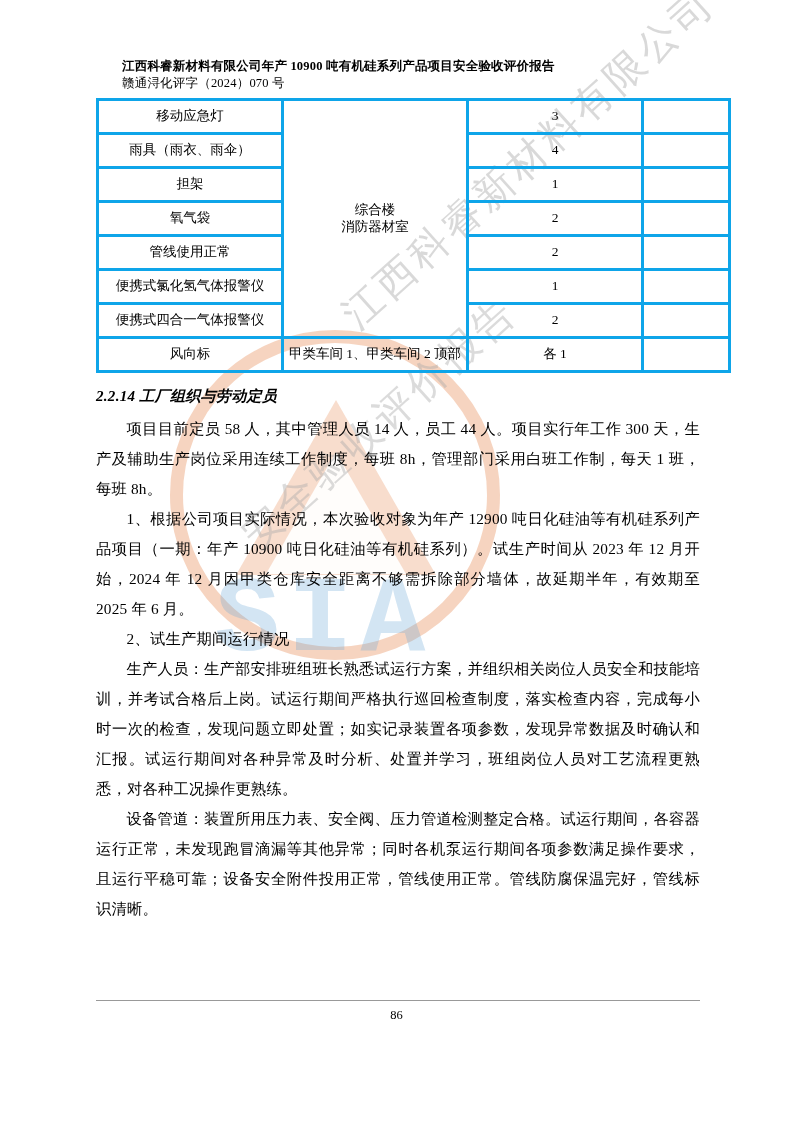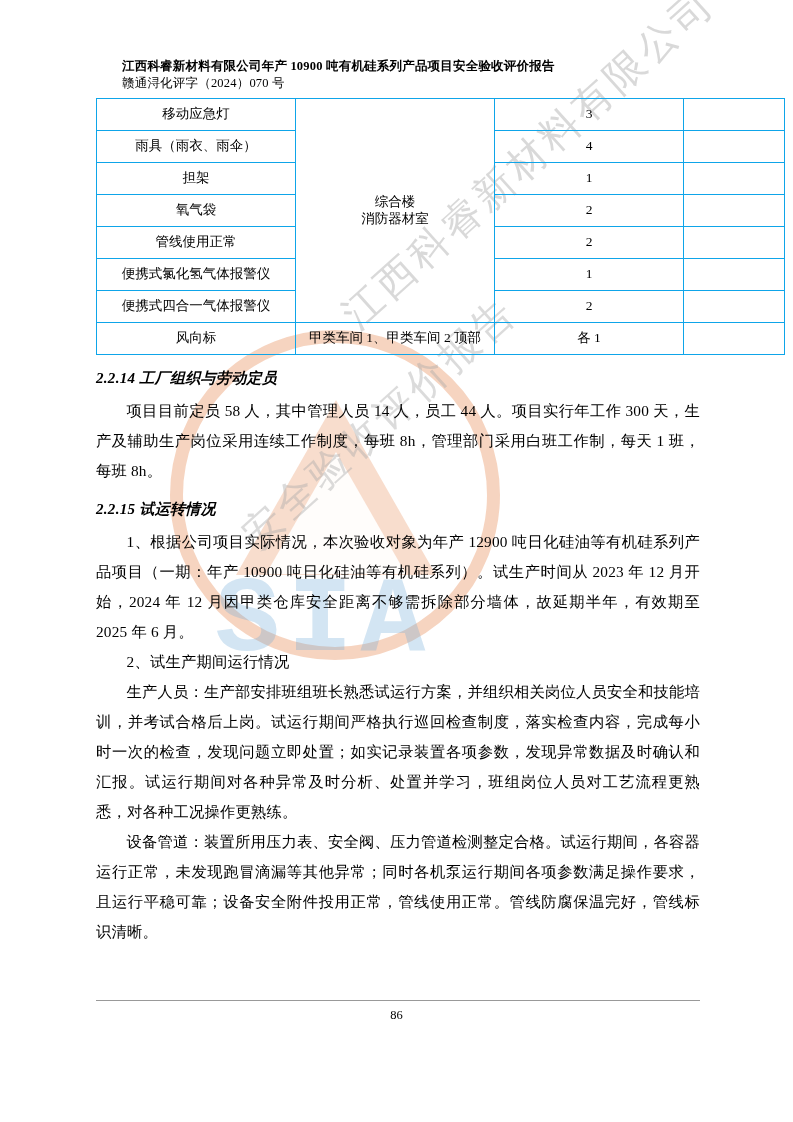--- a/index.html
+++ b/index.html
@@ -40,26 +40,26 @@
 
   
   table.equip {
     border-collapse: collapse;
     width: 604px;
     table-layout: fixed;
     margin-top: 6px;
     margin-bottom: 14px;
   }
   table.equip td {
-    border: 1px solid #0ea5e9;
+    border: 3px solid #0ea5e9;
     height: 31px;
     font-size: 13.5px;
     text-align: center;
     vertical-align: middle;
-    padding: 0 10px;
+    padding: 0 2px;
     line-height: 1.2;
   }
   td.c1 { width: 178px; }
   td.c2 { width: 178px; }
   td.c3 { width: 168px; }
   td.c4 { width: 80px; }
   td.merged {
     font-size: 13.5px;
     line-height: 1.75;
   }
@@ -226,21 +226,20 @@
         <td class="c2">甲类车间 1、甲类车间 2 顶部</td>
         <td class="c3">各 1</td>
         <td class="c4"></td>
       </tr>
     </tbody>
       </table>
 
     <h3 class="sec">2.2.14 工厂组织与劳动定员</h3>
     <p class="body">项目目前定员 58 人，其中管理人员 14 人，员工 44 人。项目实行年工作 300 天，生产及辅助生产岗位采用连续工作制度，每班 8h，管理部门采用白班工作制，每天 1 班，每班 8h。</p>
 
-    <h3 class="sec">2.2.15 试运转情况</h3>
     <p class="body">1、根据公司项目实际情况，本次验收对象为年产 12900 吨日化硅油等有机硅系列产品项目（一期：年产 10900 吨日化硅油等有机硅系列）。试生产时间从 2023 年 12 月开始，2024 年 12 月因甲类仓库安全距离不够需拆除部分墙体，故延期半年，有效期至 2025 年 6 月。</p>
     <p class="body">2、试生产期间运行情况</p>
     <p class="body">生产人员：生产部安排班组班长熟悉试运行方案，并组织相关岗位人员安全和技能培训，并考试合格后上岗。试运行期间严格执行巡回检查制度，落实检查内容，完成每小时一次的检查，发现问题立即处置；如实记录装置各项参数，发现异常数据及时确认和汇报。试运行期间对各种异常及时分析、处置并学习，班组岗位人员对工艺流程更熟悉，对各种工况操作更熟练。</p>
     <p class="body">设备管道：装置所用压力表、安全阀、压力管道检测整定合格。试运行期间，各容器运行正常，未发现跑冒滴漏等其他异常；同时各机泵运行期间各项参数满足操作要求，且运行平稳可靠；设备安全附件投用正常，管线使用正常。管线防腐保温完好，管线标识清晰。</p>
 
   </div>
 
   <div class="footer-rule"></div>
   <div class="page-number">86</div>
 

